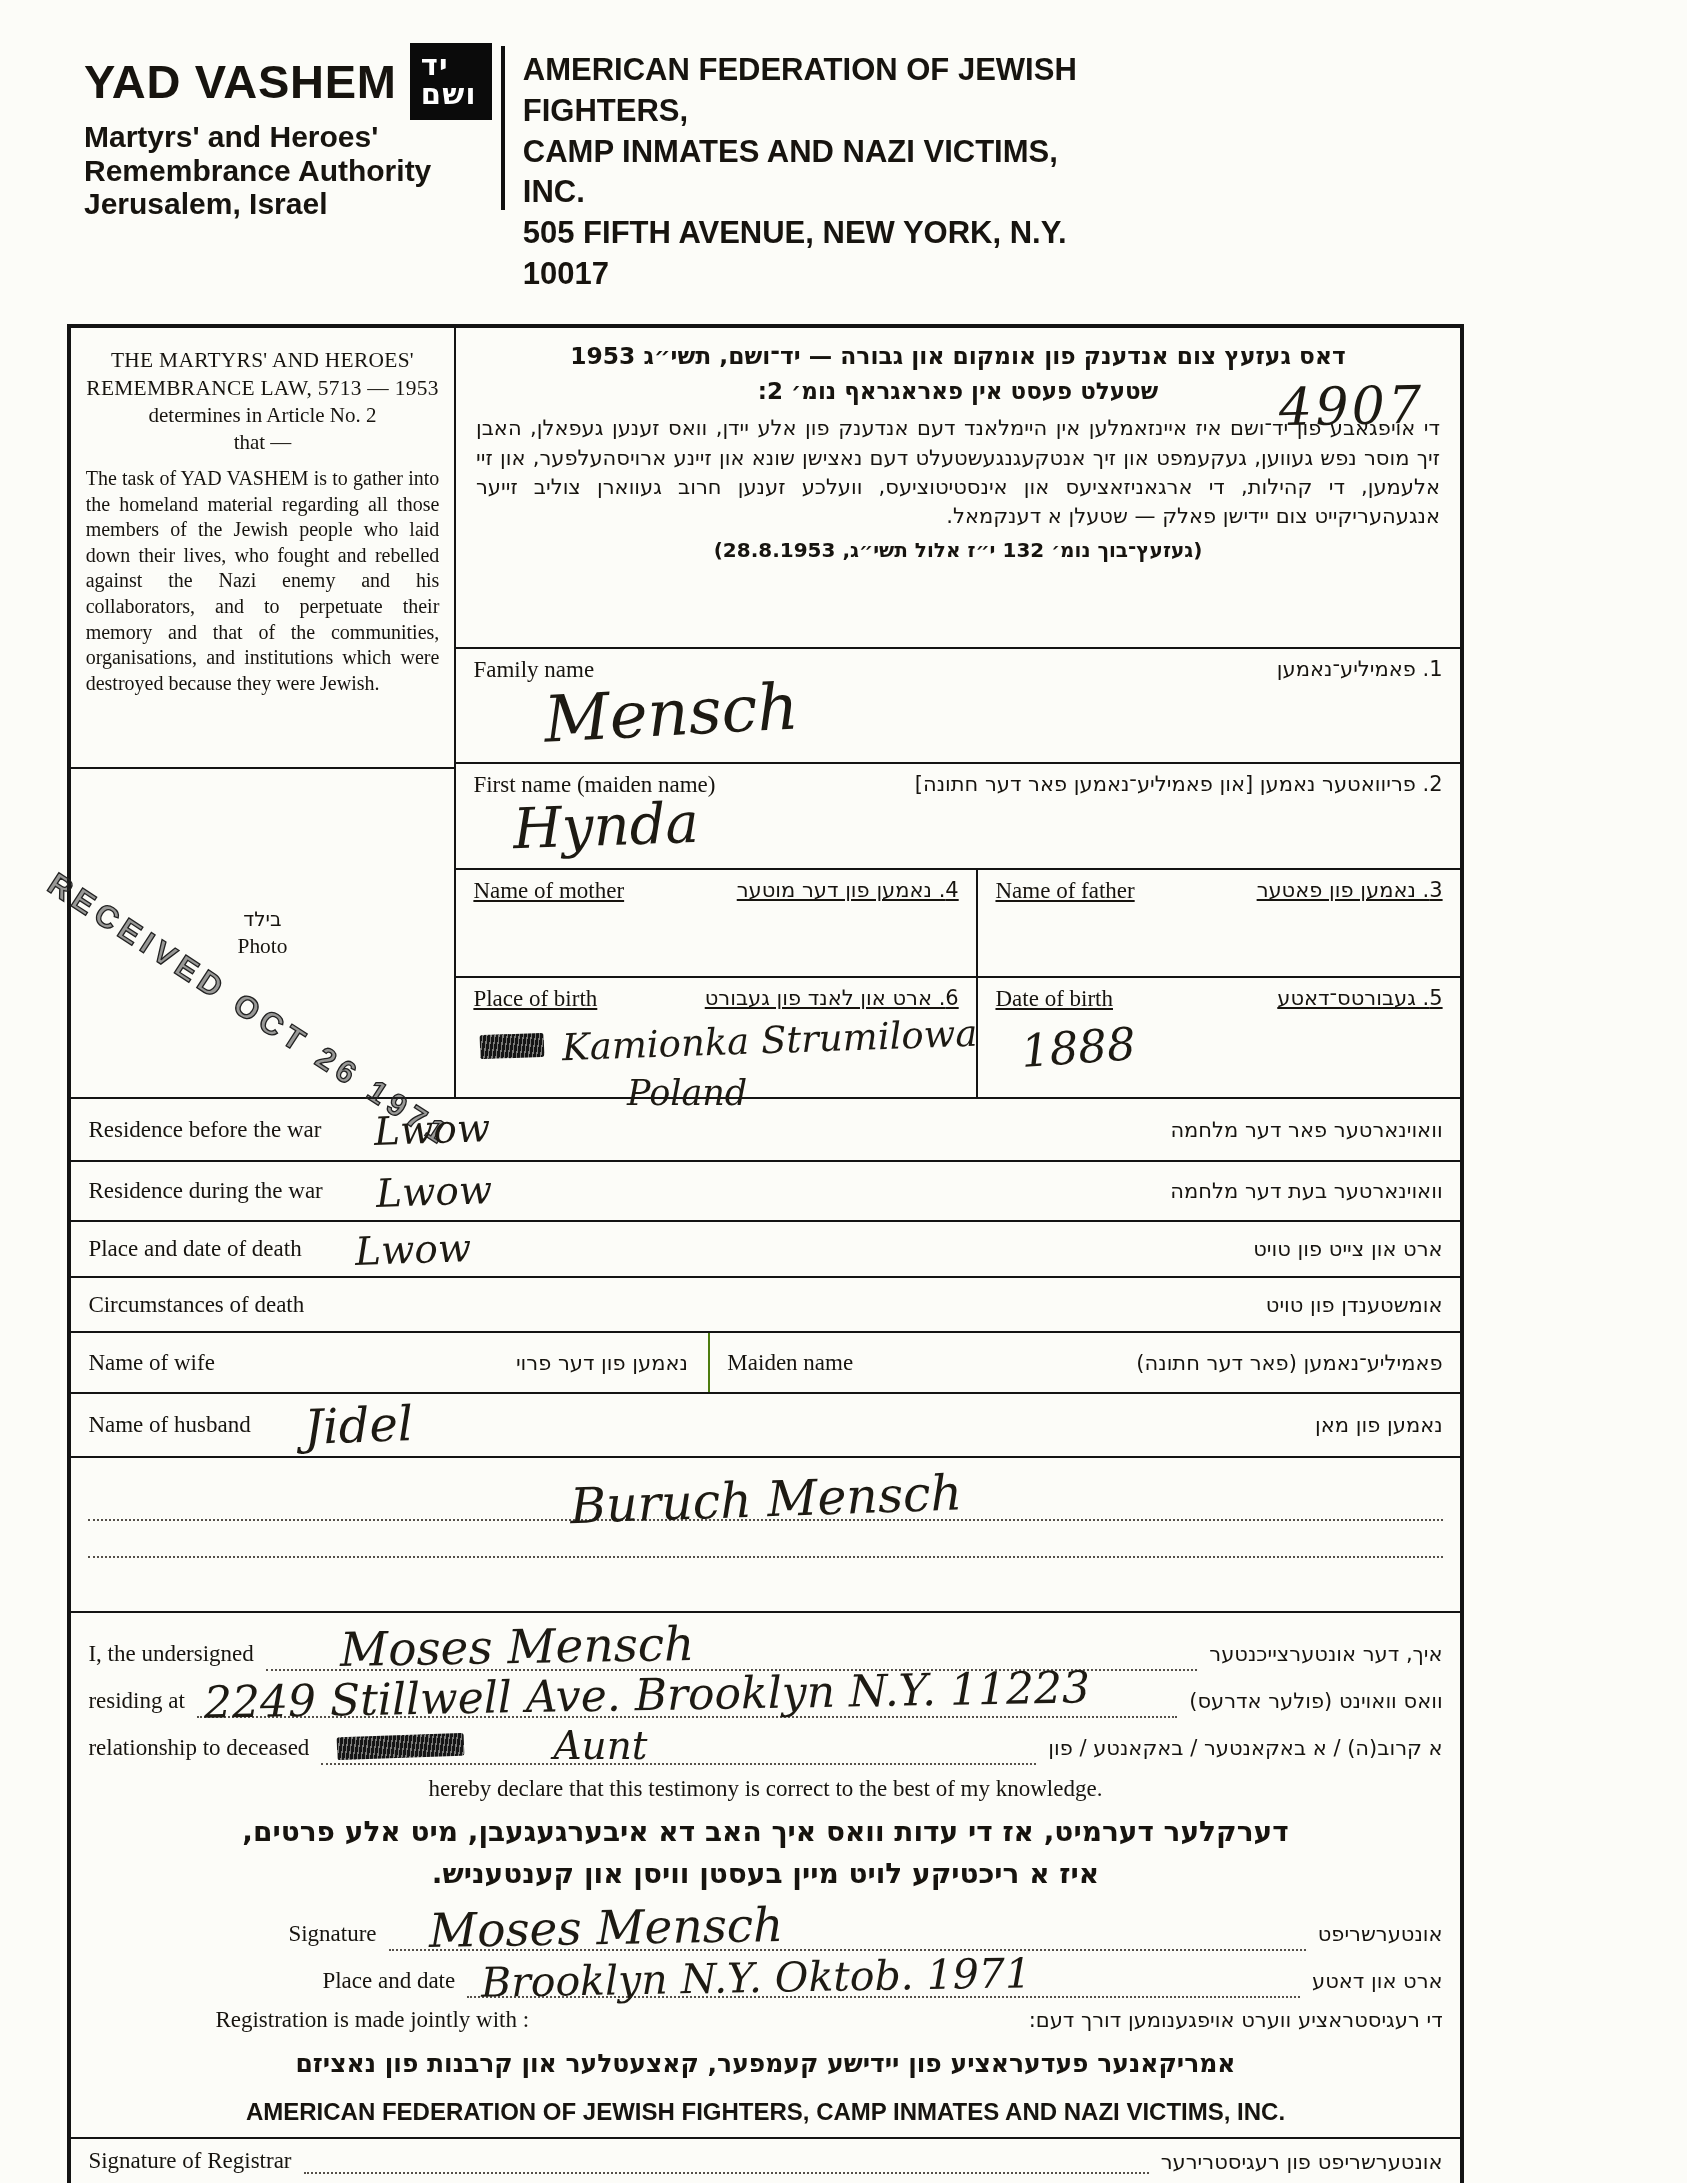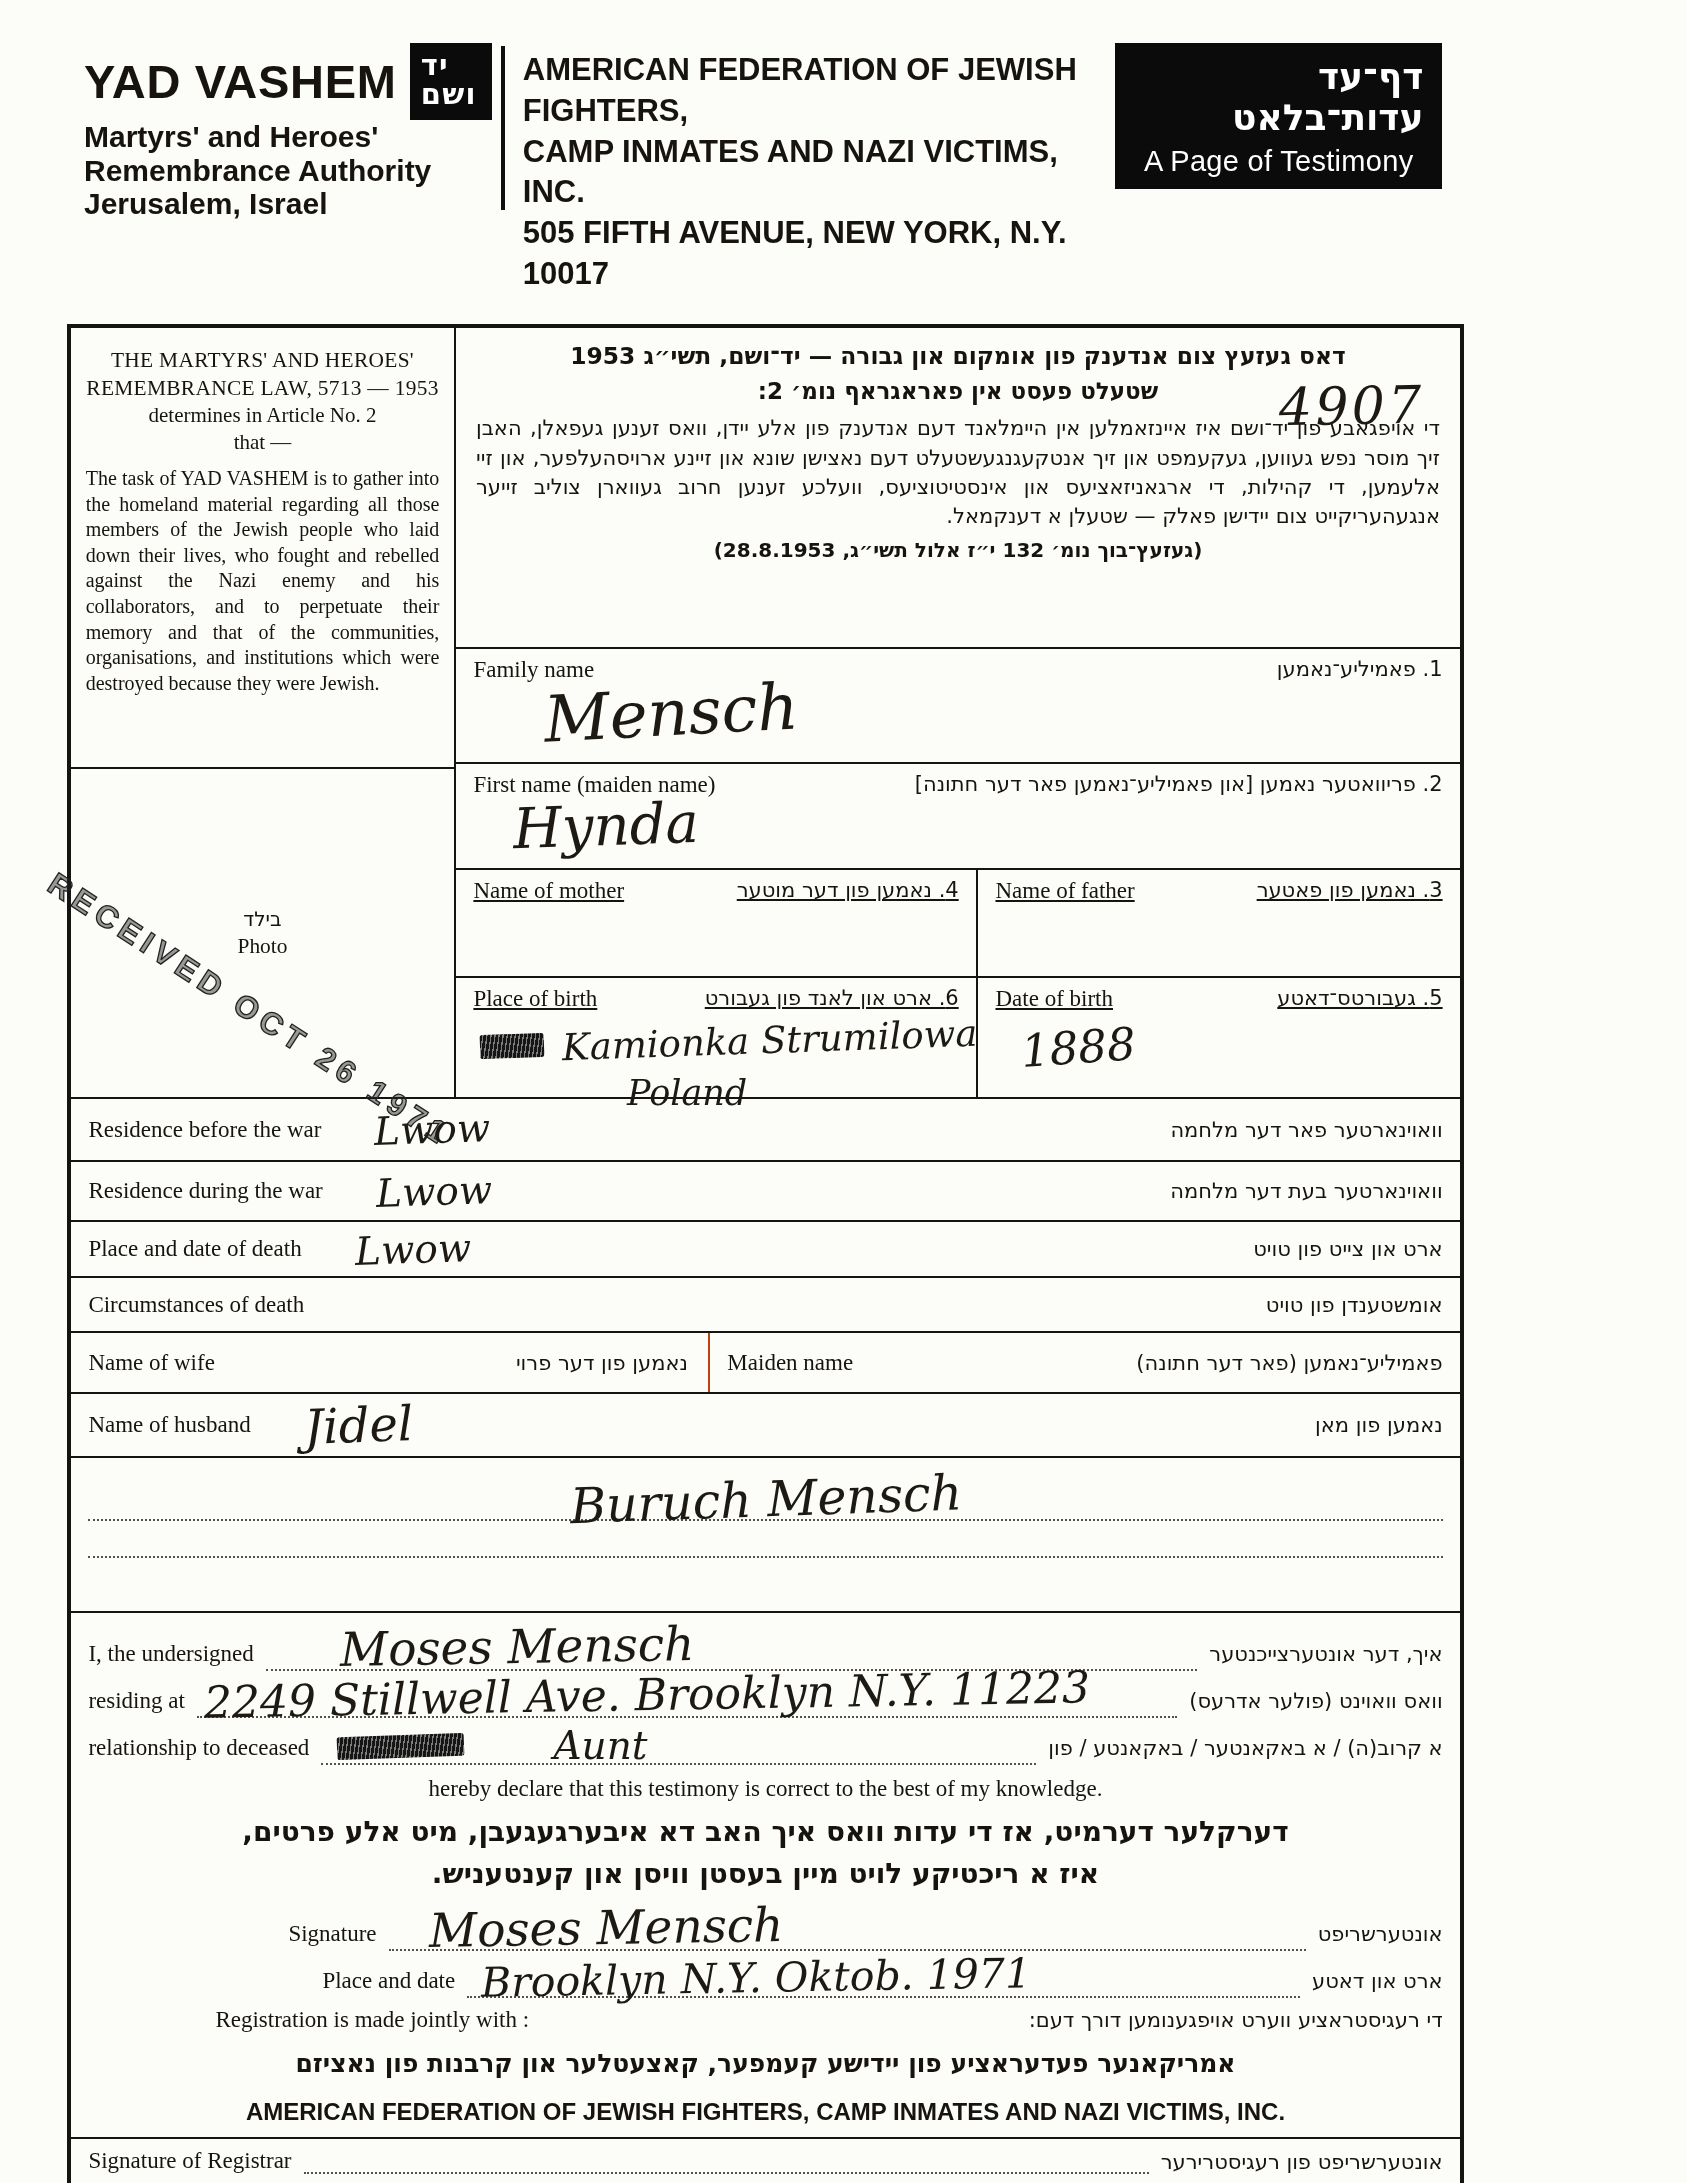--- a/index.html
+++ b/index.html
@@ -76,21 +76,21 @@
   .scribble { display:inline-block; background:repeating-linear-gradient(100deg,#151515 0 2.7px, rgba(21,21,21,0.55) 2.7px 4px);
               border-radius:2.7px; transform:rotate(-2deg); }
   .scrib-pob { position:absolute; left:24px; top:56px; width:64px; height:24px; }
   .scrib-rel { width:127px; height:23px; margin:0 16px; align-self:flex-end; margin-bottom:5.3px; }
 
   .wrow { display:flex; align-items:center; border-bottom:2px solid #141414; padding:5.3px 17.4px; position:relative; }
   .wrow .wval { flex:1; margin-left:53px; }
   .wrow .hand { font-size:39px; transform:rotate(-2deg); display:inline-block; }
   .r-before { height:63px; } .r-during { height:60px; } .r-death { height:56px; }
   .r-circ { height:55px; } .r-wife { height:61px; padding:0; } .r-husband { height:64px; }
-  .r-wife .cell-left { width:46%; border-right:2px solid #c2410c; display:flex; justify-content:space-between; align-items:center; padding:5.3px 20px 5.3px 17.4px; height:100%; }
+  .r-wife .cell-left { width:46%; border-right:2px solid #4d7c0f; display:flex; justify-content:space-between; align-items:center; padding:5.3px 20px 5.3px 17.4px; height:100%; }
   .r-wife .cell-right { flex:1; display:flex; justify-content:space-between; align-items:center; padding:5.3px 17.4px; height:100%; }
 
   .children { border-bottom:2px solid #141414; padding:9.4px 17.4px 0; height:155px; }
   .ch-line1 { margin-top:2.7px; border-bottom:2px dotted #55504a; height:51px; text-align:center; }
   .ch-line1 .hand { font-size:49px; display:inline-block; transform:rotate(-2deg) translateY(1.3px); }
   .ch-line2 { border-bottom:2px dotted #55504a; height:37px; }
 
   .decl { padding:10.7px 17.4px 0; }
   .dline { display:flex; align-items:flex-end; min-height:47px; }
   .dline .en-label { padding-bottom:4px; }
@@ -130,25 +130,20 @@
       <div class="org-sub">Martyrs' and Heroes'</div>
       <div class="org-sub">Remembrance Authority</div>
       <div class="org-sub">Jerusalem, Israel</div>
     </div>
     <div class="head-divider"></div>
     <div class="federation">
       <div>AMERICAN FEDERATION OF JEWISH FIGHTERS,</div>
       <div>CAMP INMATES AND NAZI VICTIMS, INC.</div>
       <div>505 FIFTH AVENUE, NEW YORK, N.Y. 10017</div>
     </div>
-    <div class="testimony-box">
-      <div class="t-he">דף־עד</div>
-      <div class="t-he">עדות־בלאט</div>
-      <div class="t-en">A Page of Testimony</div>
-    </div>
   </header>
 
   <main class="form">
 
     <div class="form-top">
       <div class="left-col">
         <div class="law-box">
           <div class="law-head">THE MARTYRS' AND HEROES' REMEMBRANCE LAW, 5713 — 1953</div>
           <div class="law-sub">determines in Article No. 2</div>
           <div class="law-sub">that —</div>

